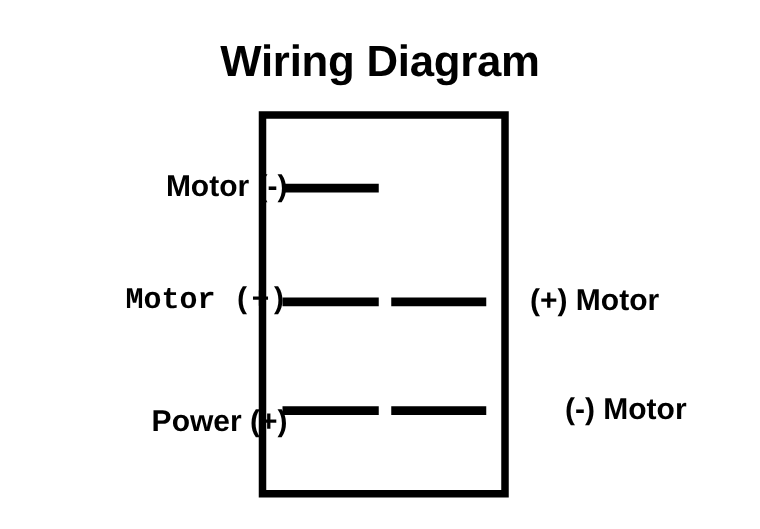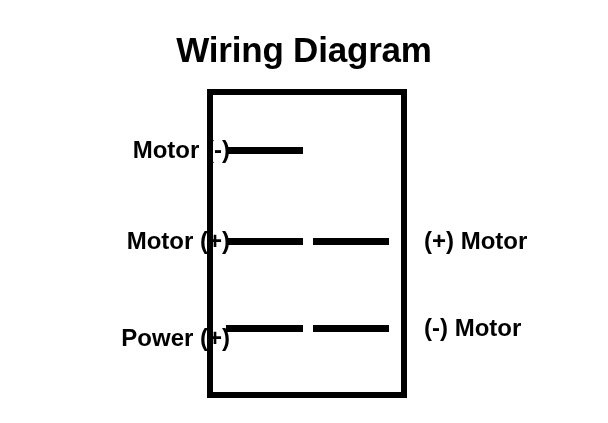--- a/index.html
+++ b/index.html
@@ -84,24 +84,24 @@
     right: 410px;            
     text-align: left;
   }
   .side-label.right-label {
     left: 424px;
     text-align: right;
   }
 
   
   #label-motor-neg   { top: 136px; }
-  #label-motor-pos   { top: 227px; }
+  #label-motor-pos   { top: 227px; font-family: Liberation Mono, monospace; }
   #label-power-pos   { top: 324px; }
   #label-plus-motor  { top: 227px; }
-  #label-minus-motor { top: 314px; }
+  #label-minus-motor { top: 314px; margin-left: 28px; }
 </style>
 </head>
 <body>
 
 <div id="diagram-canvas">
 
   <div id="diagram-title">Wiring Diagram</div>
 
   <div id="switch-body"></div>
 

